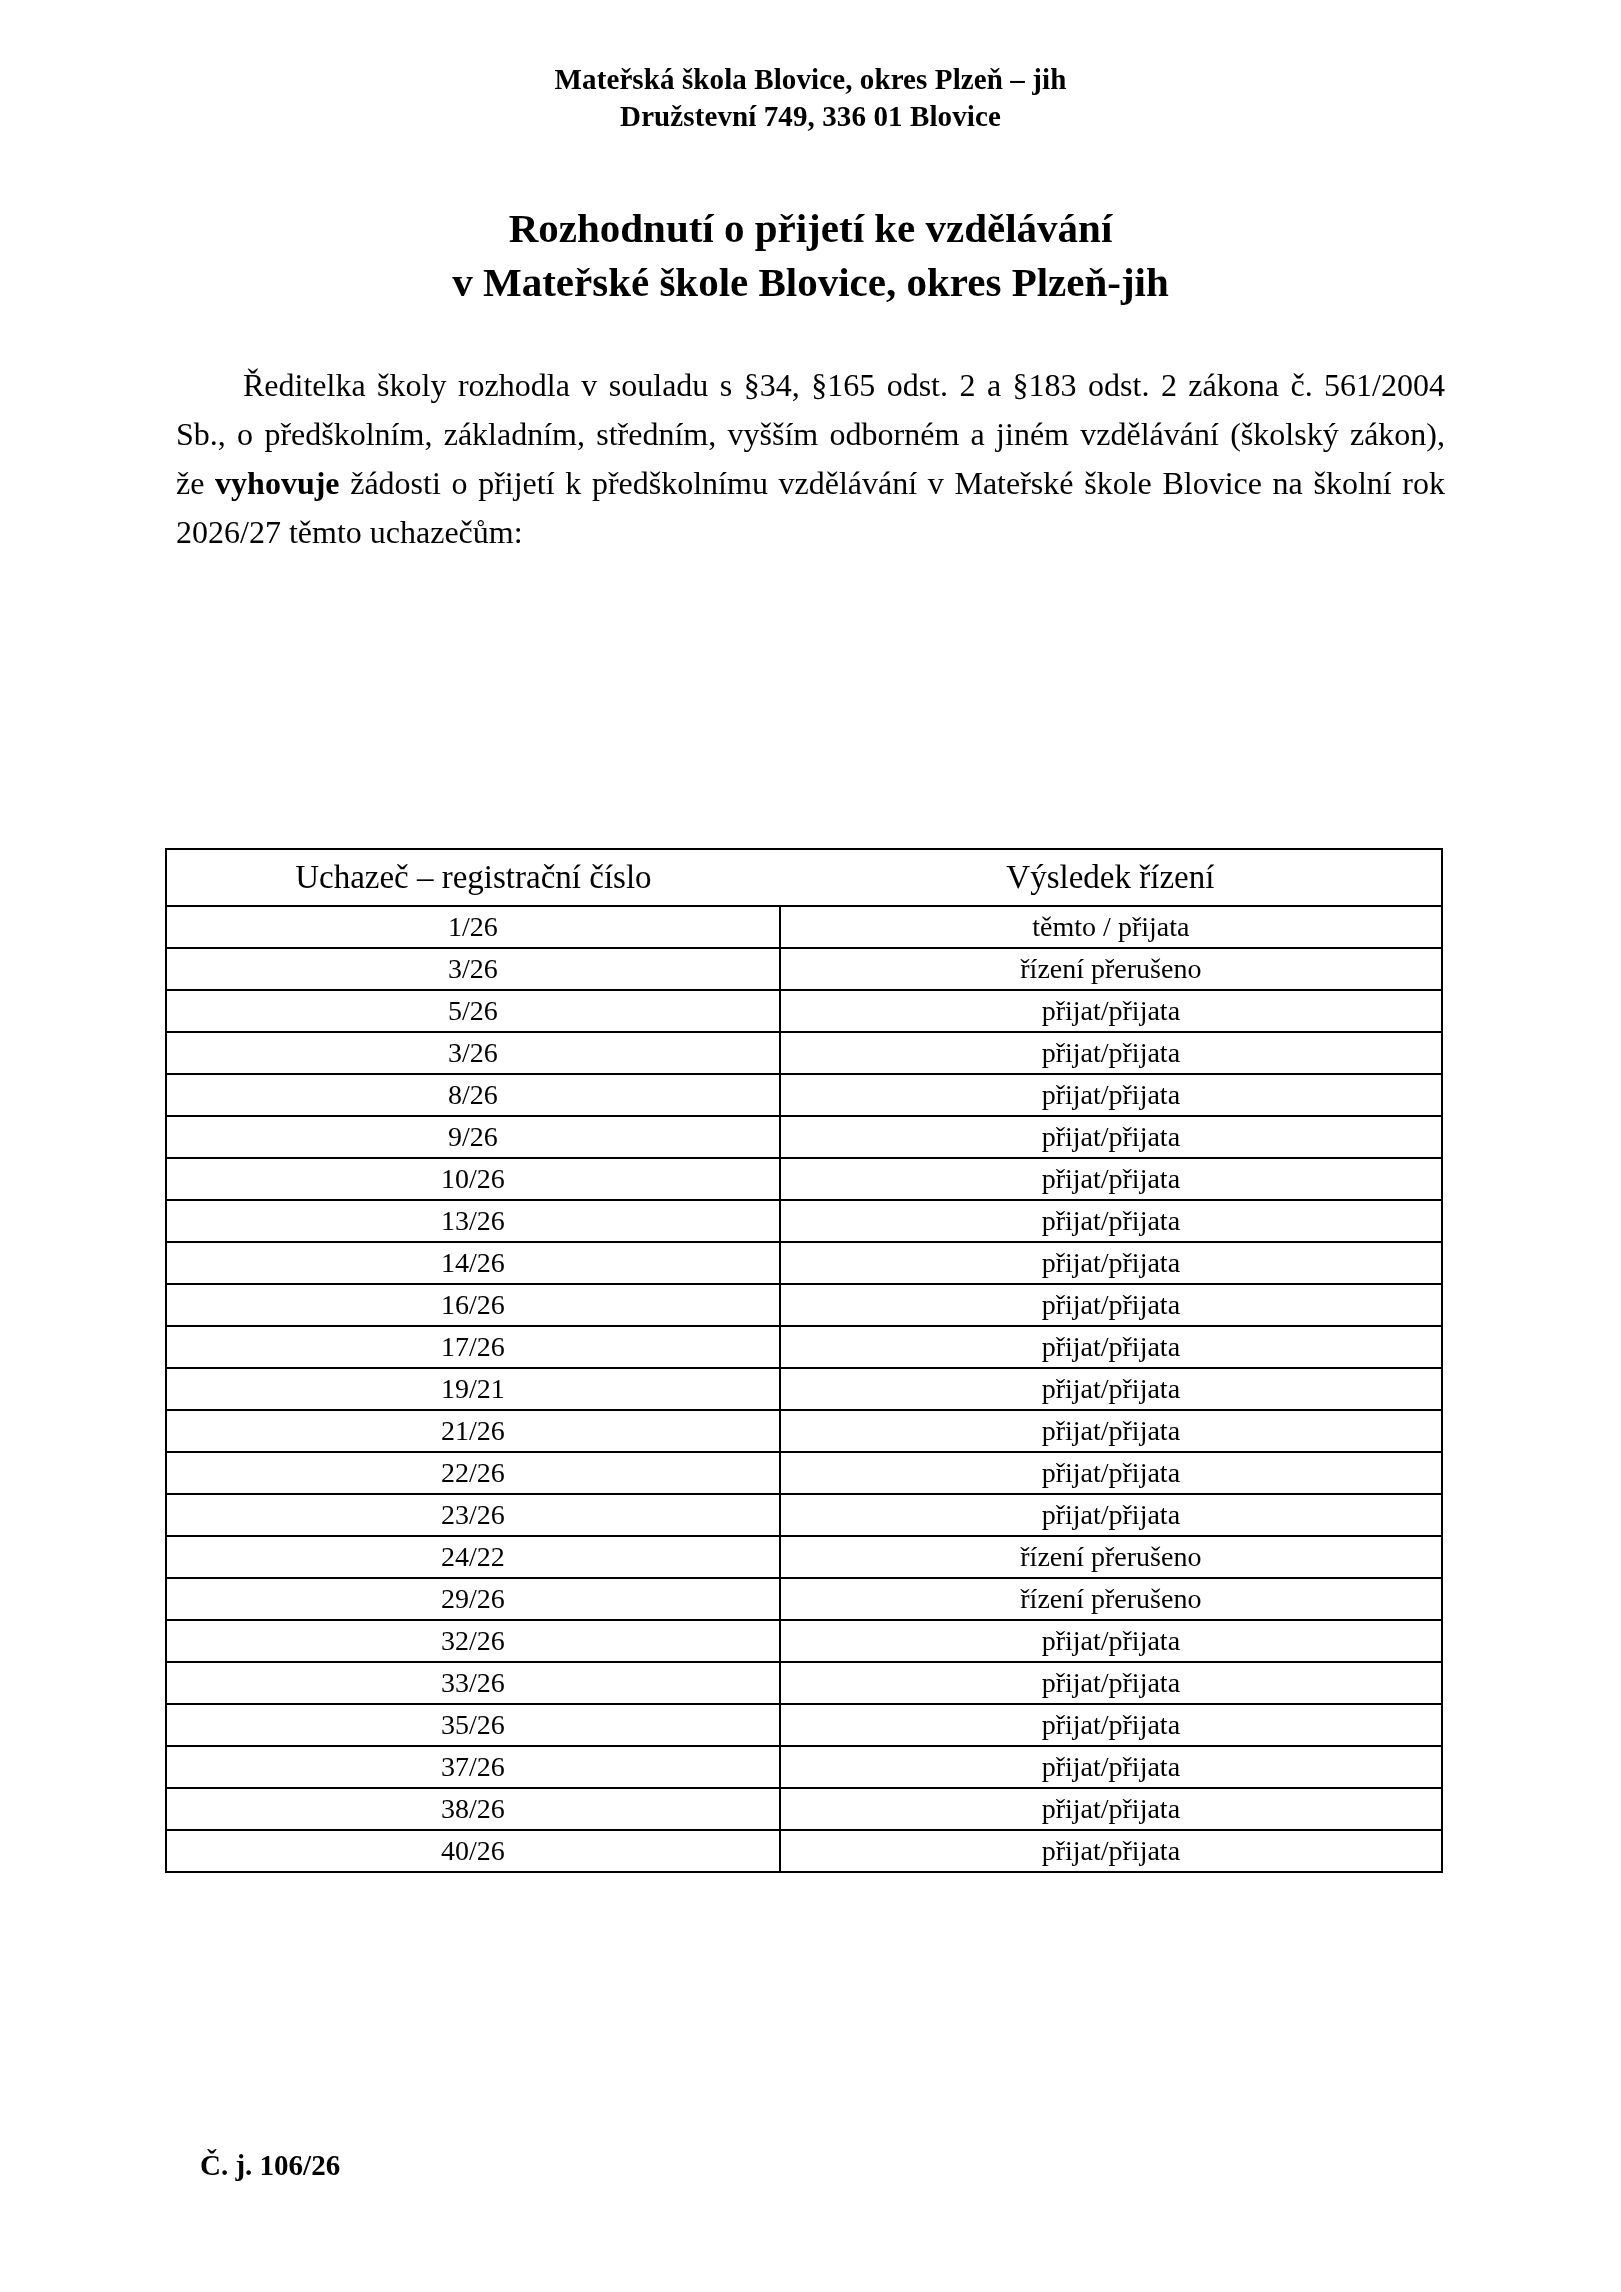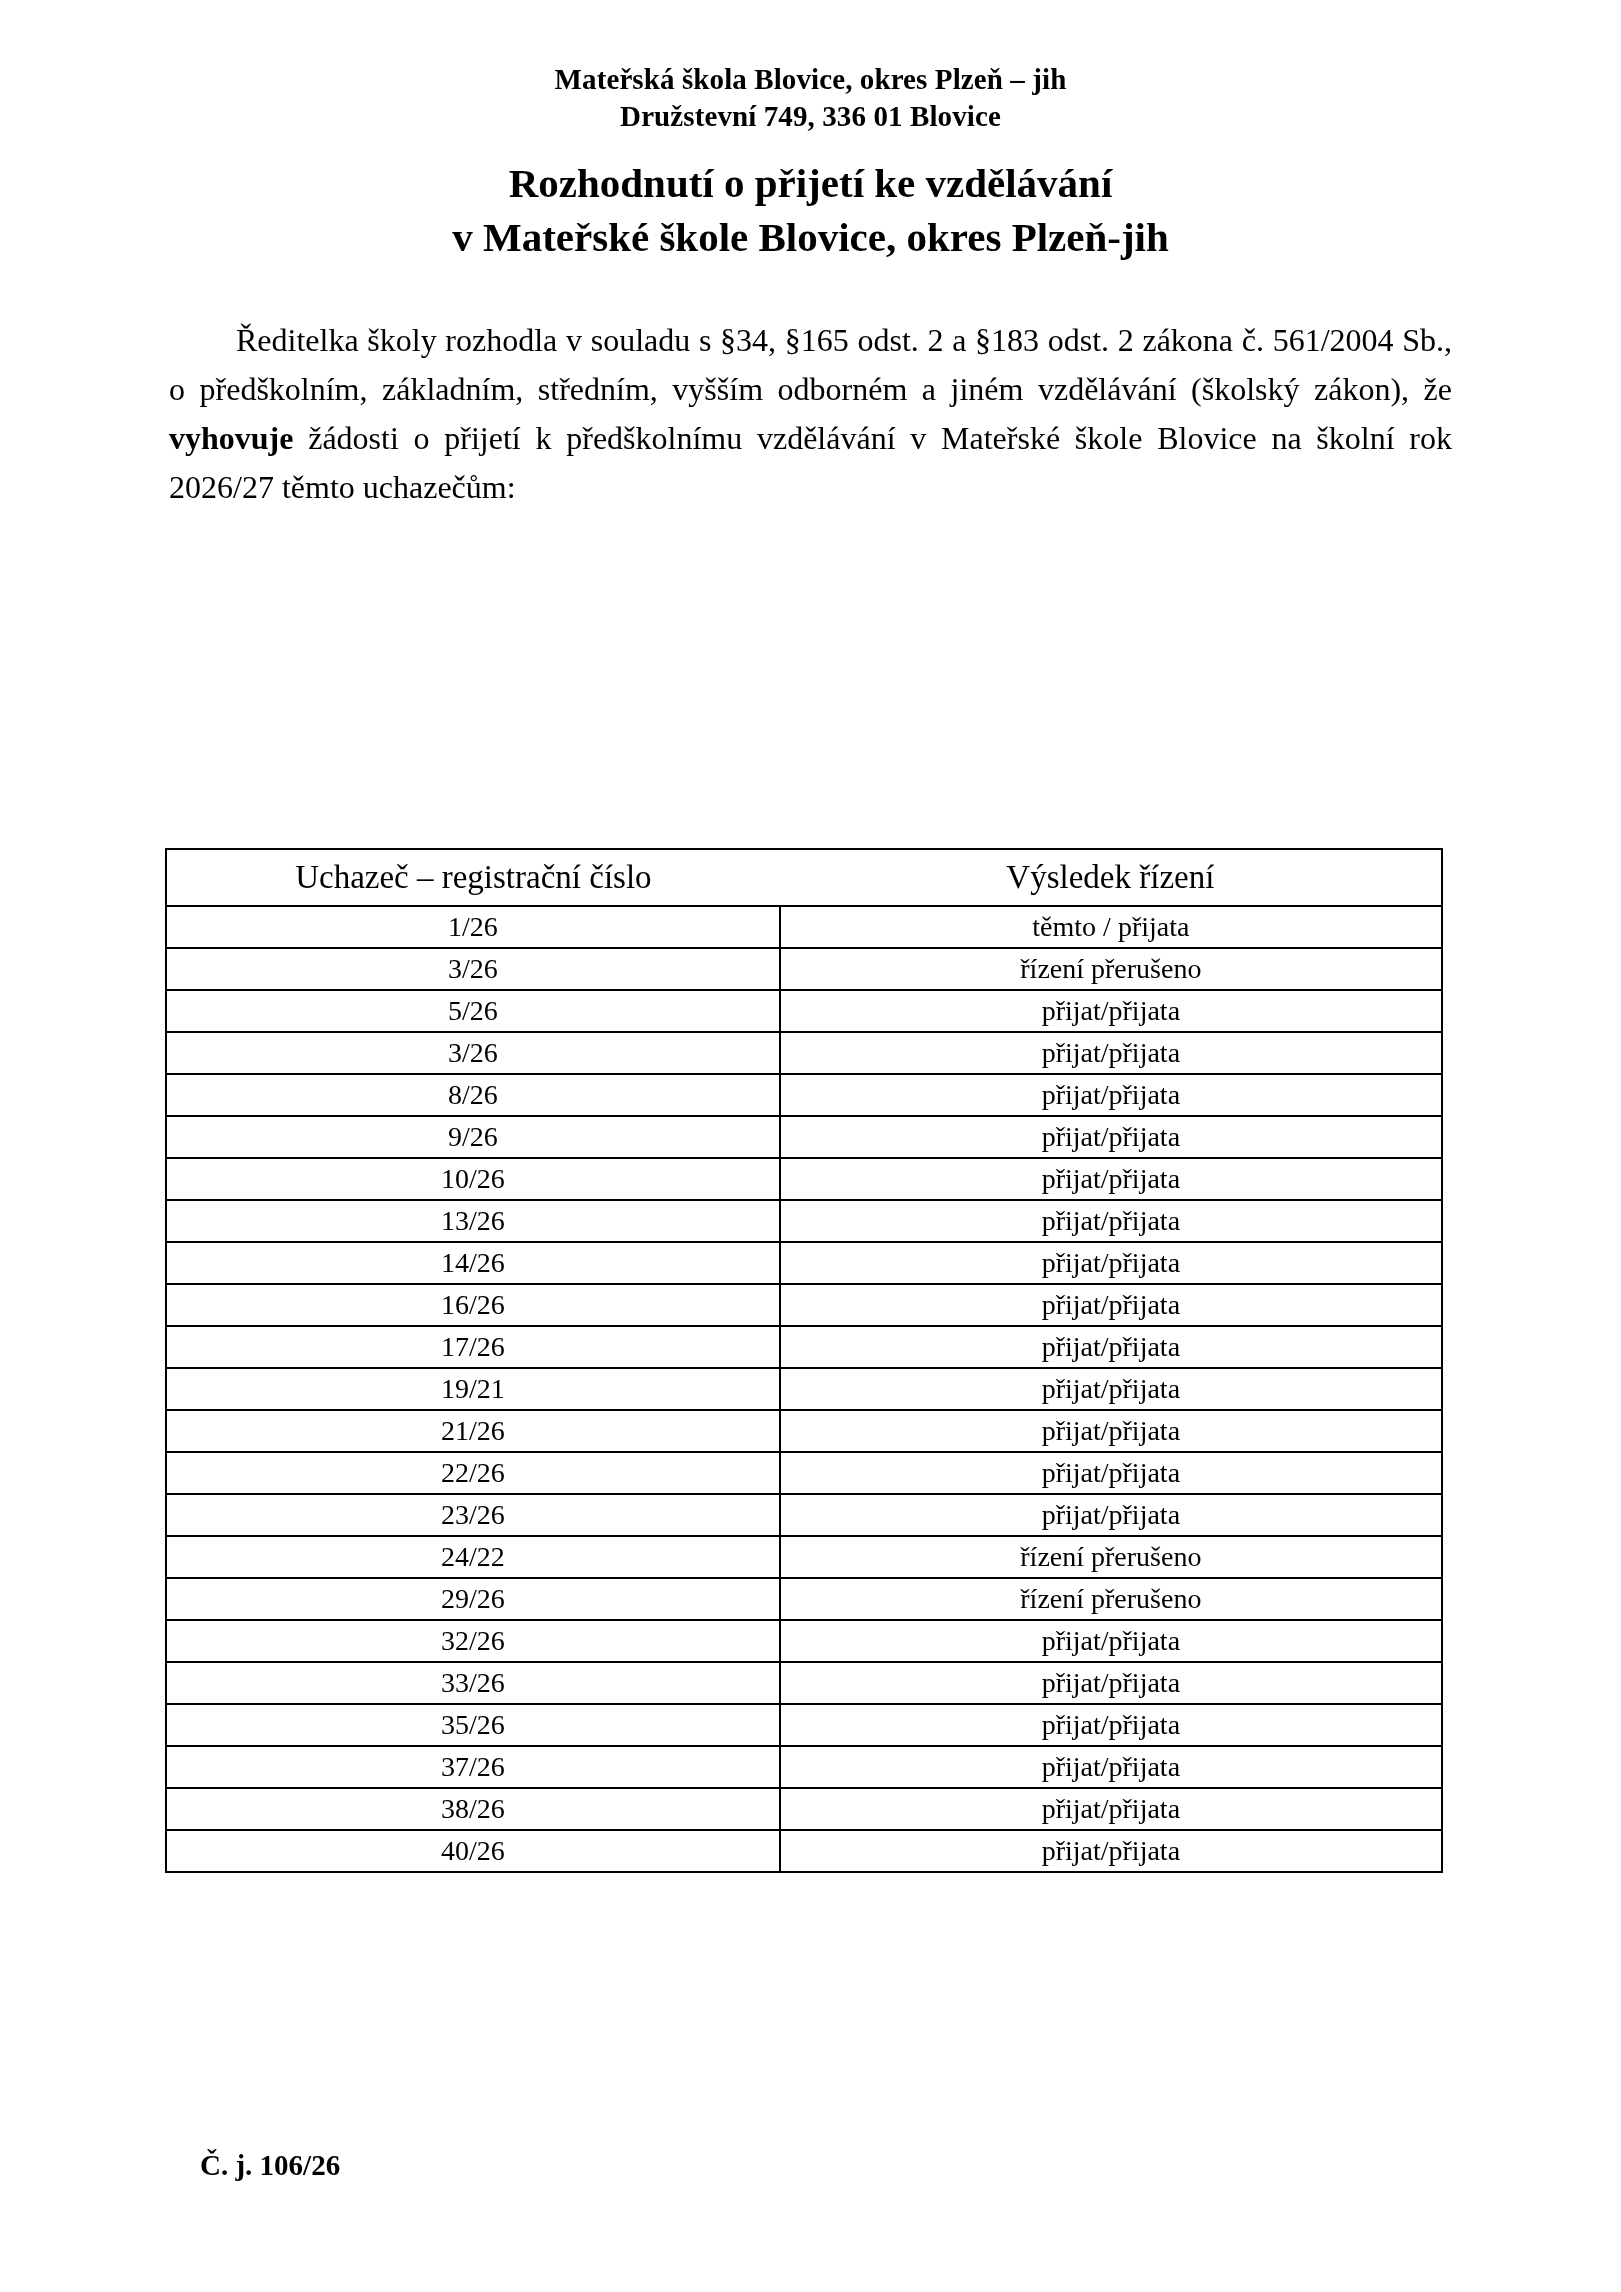--- a/index.html
+++ b/index.html
@@ -36,36 +36,36 @@
     display: block;
     letter-spacing: 0.1px;
   }
 
   
   .doc-title {
     text-align: center;
     font-weight: bold;
     font-size: 41px;
     line-height: 1.31;
-    margin-top: 22px;
+    margin-top: 67px;
   }
   .doc-title .t-line {
     display: block;
   }
 
   
   .body-block {
     margin: 51px 169px 0 169px;
     font-size: 32px;
     line-height: 1.54;
     text-align: justify;
     text-justify: inter-word;
   }
   .body-block p {
-    margin: 0;
+    margin: 7px;
     text-indent: 67px;
   }
   .body-block b {
     font-weight: bold;
   }
 
   
   .table-wrap {
     position: absolute;
     left: 165px;

